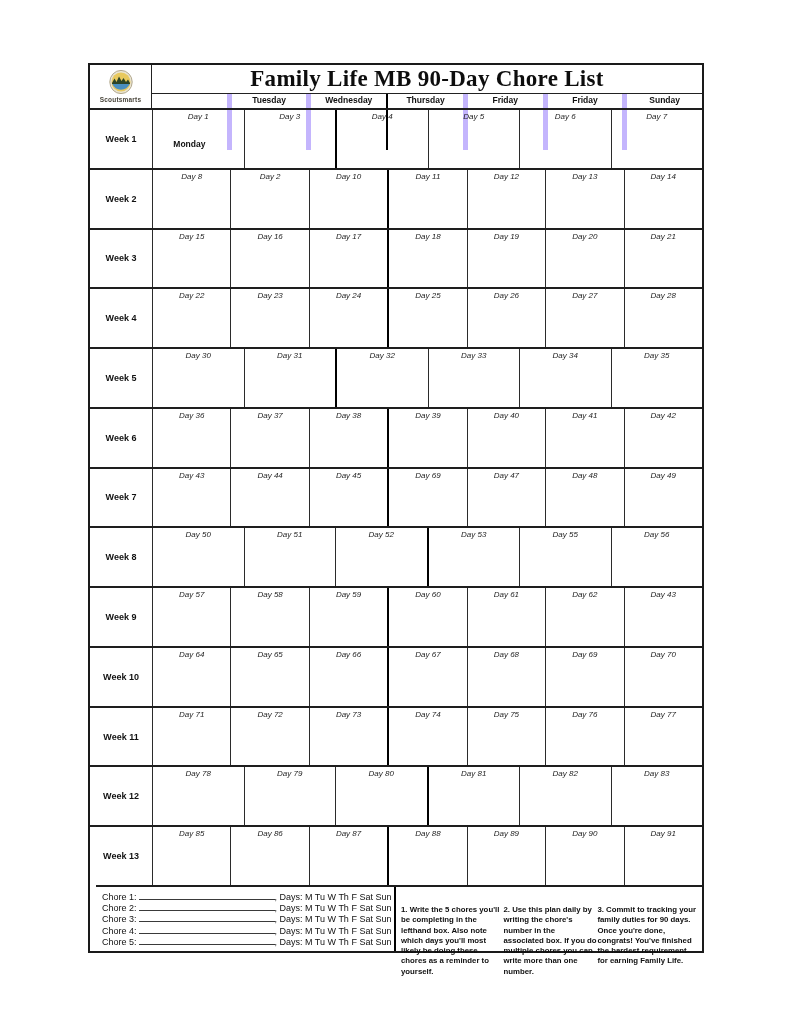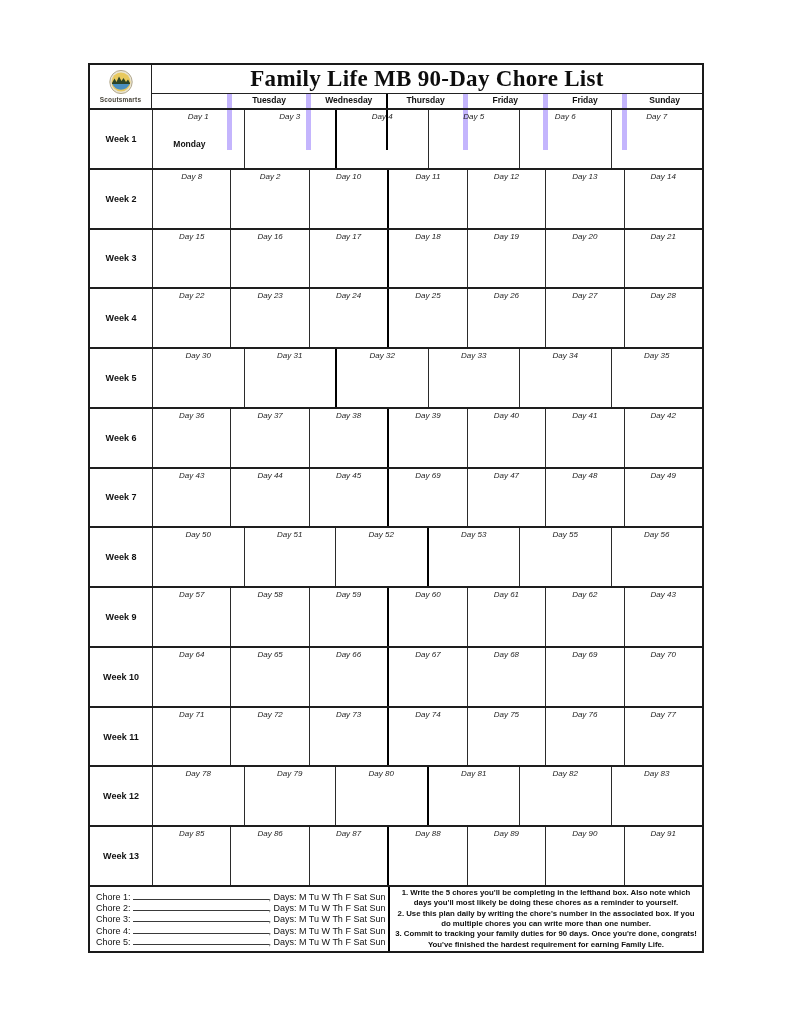--- a/index.html
+++ b/index.html
@@ -24,29 +24,29 @@
   .weekday-cell.thick{border-left:2.5px solid #000;}
   
   .grid{flex:1;display:flex;flex-direction:column;min-height:0;}
   .week-row{flex:1;display:flex;box-sizing:border-box;border-top:2px solid #1e1e1e;min-height:0;}
   .week-cell{width:62px;flex:none;display:flex;align-items:center;justify-content:center;
        font-size:9px;font-weight:bold;color:#111;}
   .day-cell{flex:1;box-sizing:border-box;border-left:1px solid #2b2b2b;}
   .day-cell.thick{border-left:2.5px solid #000;}
   .day-label{text-align:center;font-size:8px;font-style:italic;color:#1c1c1c;padding-top:2px;}
   
-  .footer-row{height:66px;flex:none;display:flex;box-sizing:border-box;border-top:2px solid #1e1e1e;}
+  .footer-row{height:66px;flex:none;display:flex;box-sizing:border-box;border-top:2px solid #1e1e1e;margin-left:6px;}
   .chores-cell{width:298px;flex:none;box-sizing:border-box;padding:4px 3px 4px 6px;
        display:flex;flex-direction:column;justify-content:space-around;}
   .chore-line{font-size:9px;color:#111;white-space:nowrap;}
   .chore-blank{display:inline-block;width:136px;height:8px;border-bottom:1px solid #3a3a3a;
        margin-left:2px;vertical-align:baseline;}
   .instructions-cell{flex:1;box-sizing:border-box;border-left:2.5px solid #000;
-       padding:4px 5px;display:flex;flex-direction:column;justify-content:center;
-       text-align:center;font-size:7.8px;font-weight:bold;color:#0f0f0f;}
+       padding:18px 5px;display:flex;flex-direction:row;justify-content:center;
+       font-size:7.8px;font-weight:bold;color:#0f0f0f;}
   .instruction-line{line-height:1.32;}
 </style>
 </head>
 <body>
 
 <div class="page">
   <div class="chore-table">
 
     <div class="header-row">
       <div class="logo-cell">

